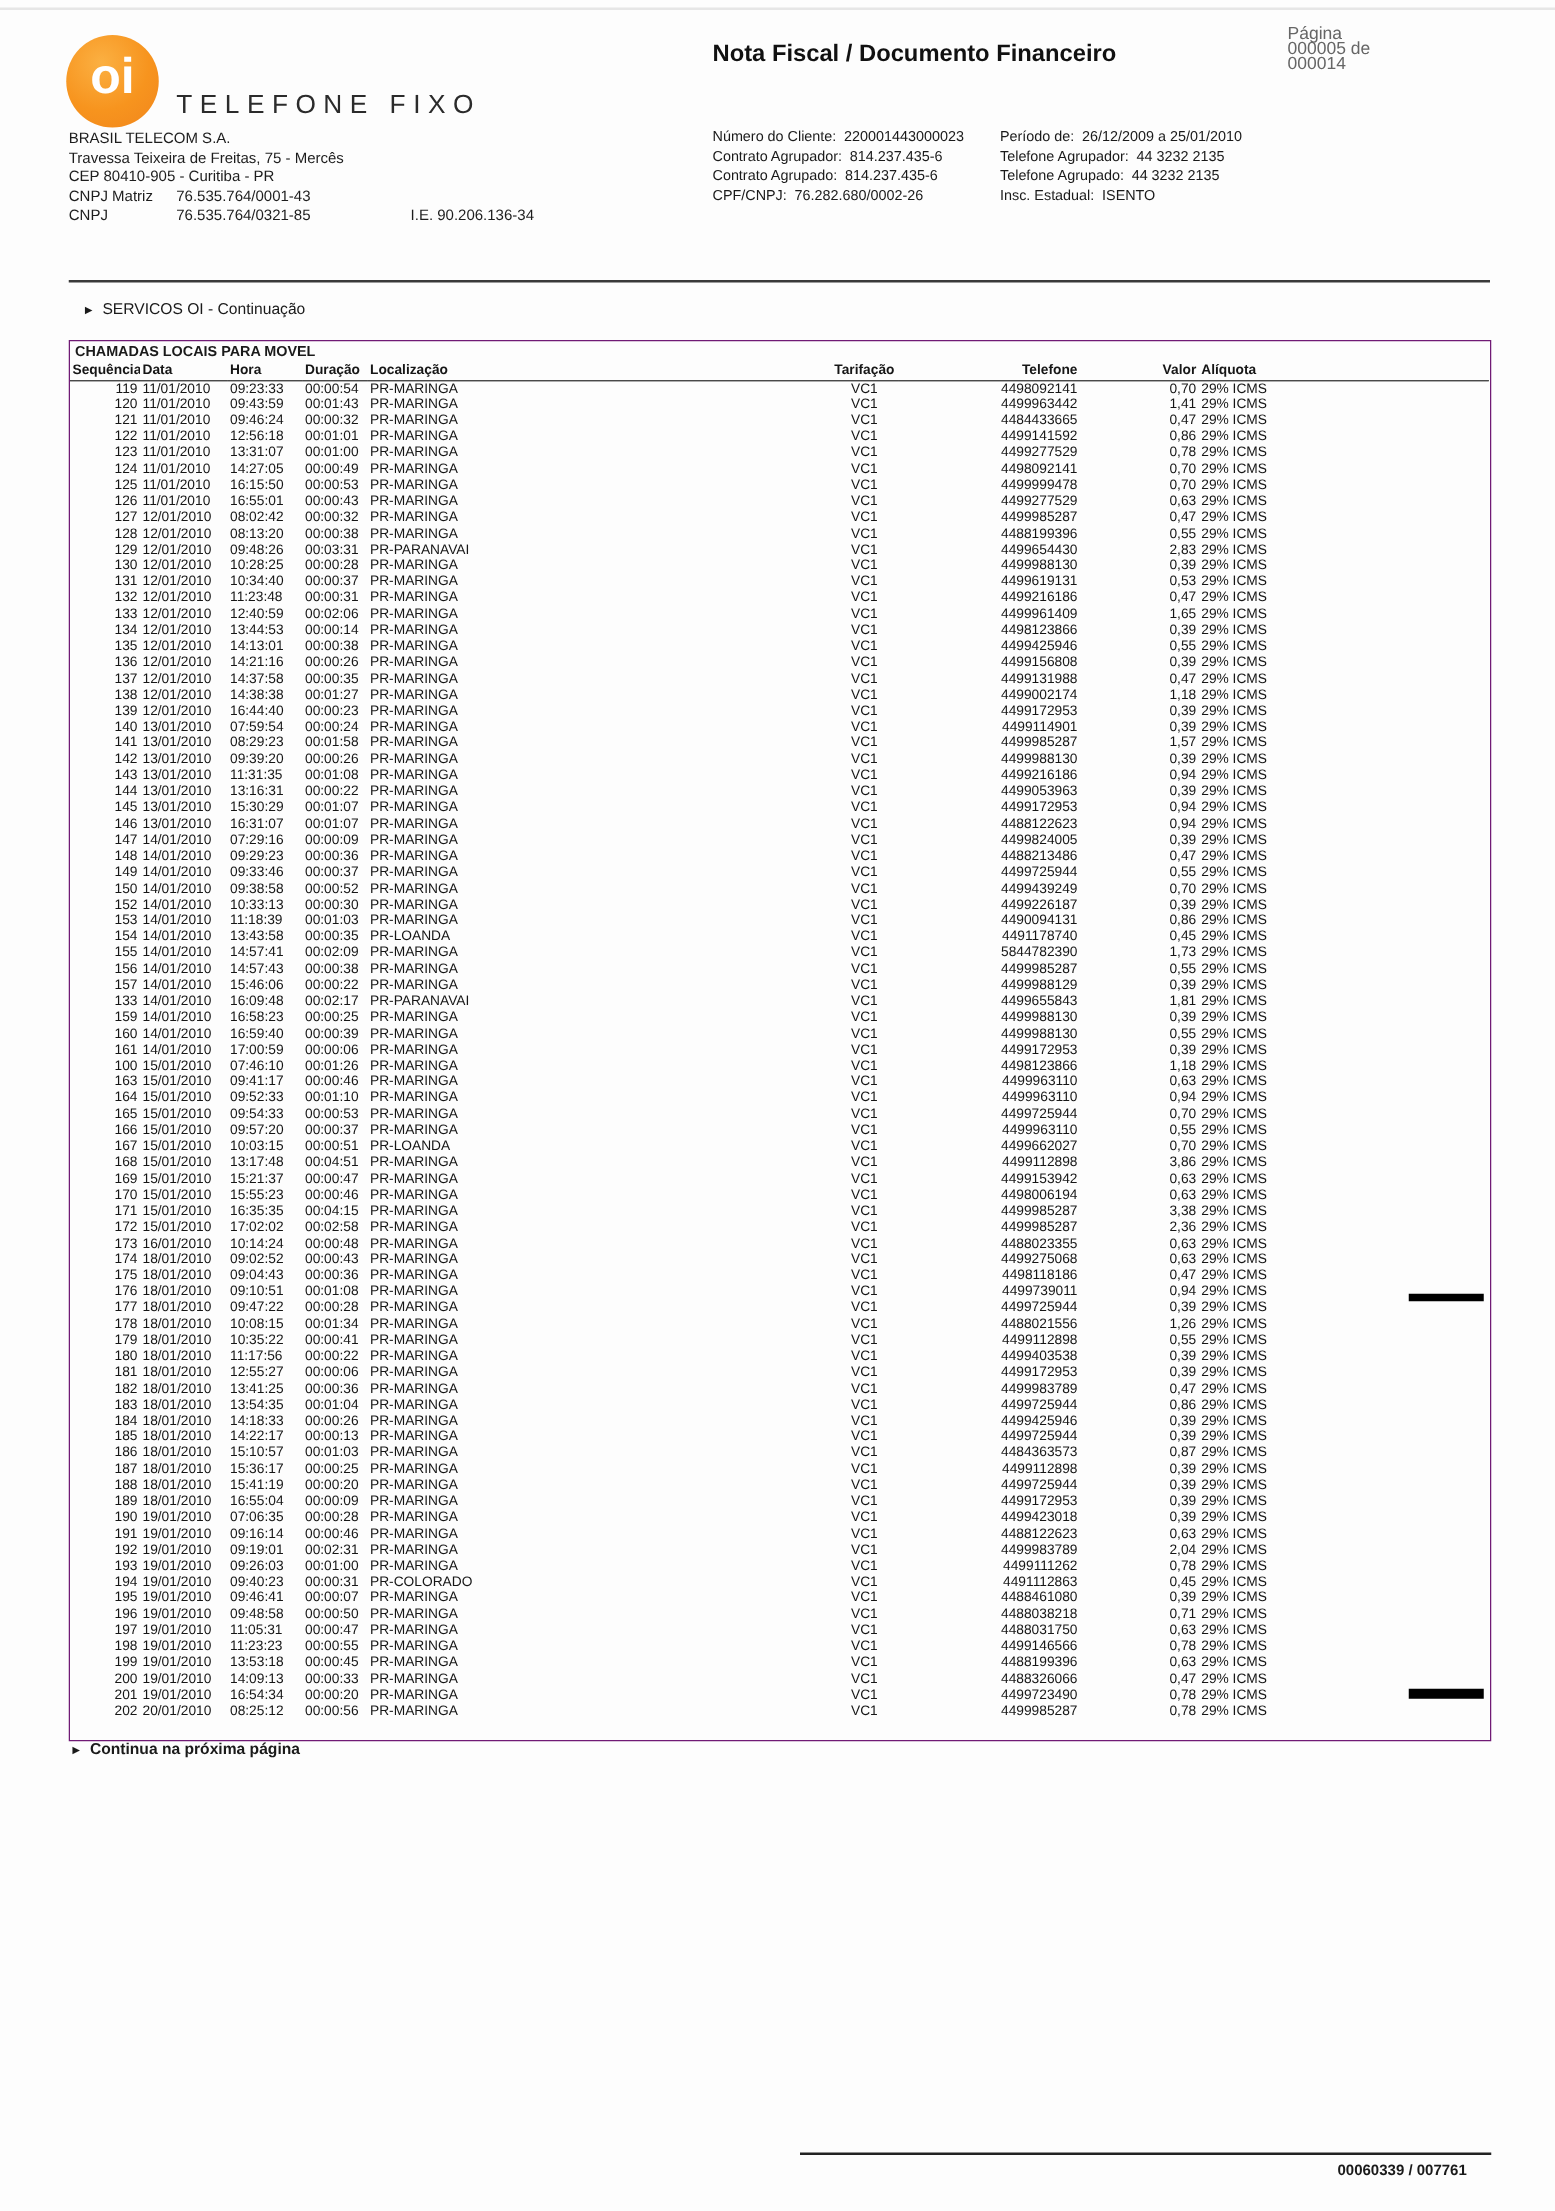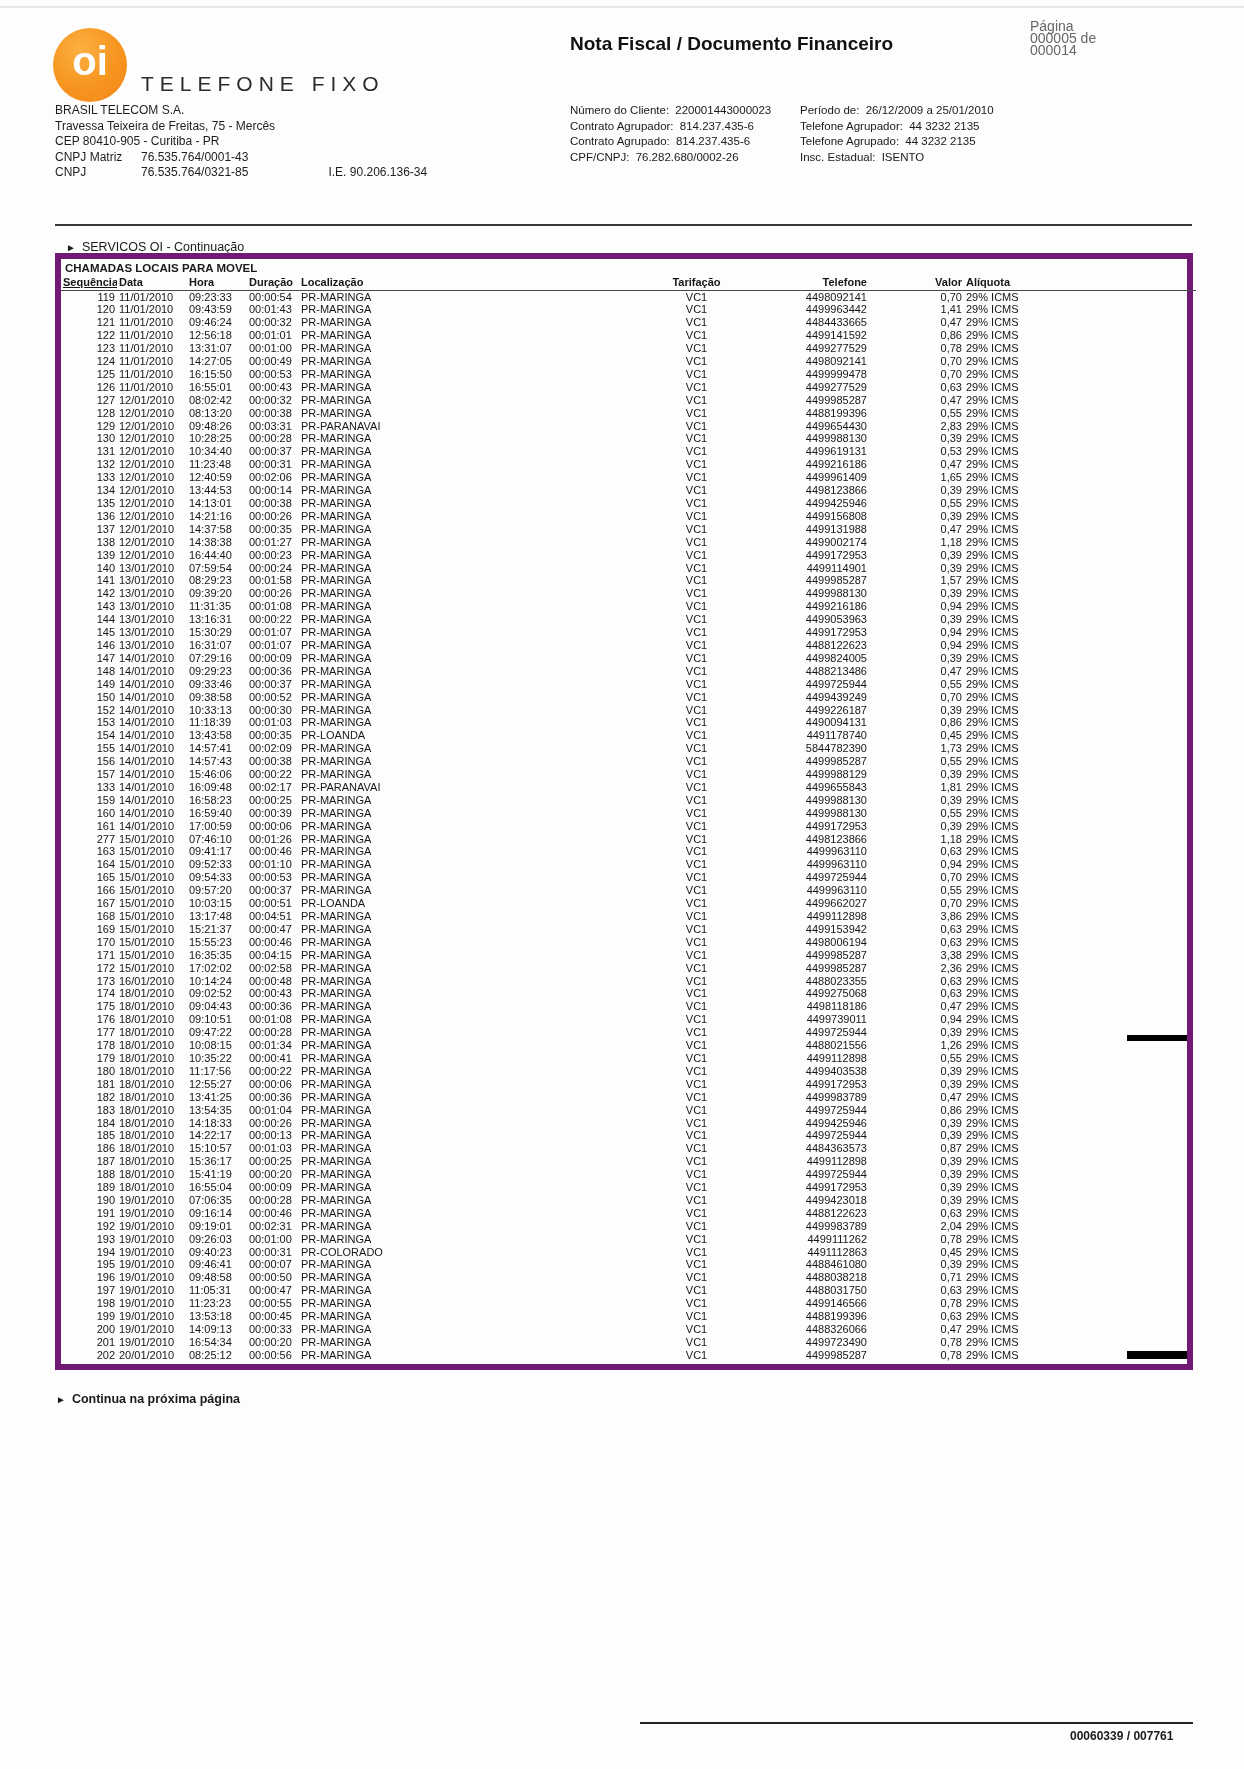--- a/index.html
+++ b/index.html
@@ -25,29 +25,29 @@
 
   .client-left  { position:absolute; left:570px; top:103px; font-size:11.5px; line-height:15.5px; white-space:nowrap; }
   .client-right { position:absolute; left:800px; top:103px; font-size:11.5px; line-height:15.5px; white-space:nowrap; }
   .client-line .lbl { margin-right:3px; }
 
   .header-rule { position:absolute; top:224px; left:55px; width:1137px; height:2px; background:#3a3a3a; }
 
   .section-title { position:absolute; top:240px; left:66px; font-size:12.5px; font-weight:normal; white-space:nowrap; }
   .marker { font-size:10px; margin-right:6px; }
 
-  .table-box { position:absolute; top:253px; left:55px; width:1138px; border:6px solid #701a75; padding-bottom:2px; background:#fdfdfd; }
+  .table-box { position:absolute; top:272px; left:55px; width:1138px; border:1px solid #701a75; padding-bottom:16px; background:#fdfdfd; }
   .subsection { font-weight:bold; font-size:11.5px; padding:3px 0 1px 4px; }
 
   .bill-table { border-collapse:collapse; table-layout:fixed; width:1135px; font-size:11px; color:#161616; }
   .bill-table thead tr { border-bottom:1px solid #4a4a4a; }
   .bill-table thead td { font-weight:bold; height:15px; line-height:14px; padding:0 2px; white-space:nowrap; overflow:hidden; }
   .bill-table tbody td { height:12.9px; line-height:12.9px; padding:0 2px; white-space:nowrap; overflow:hidden; }
 
-  thead .c-seq { text-align:left; padding-left:4px;text-decoration:underline; }
+  thead .c-seq { text-align:left; padding-left:4px; }
   tbody .c-seq { text-align:right; padding-right:6px; }
   .c-data, .c-hora, .c-dur, .c-loc { text-align:left; }
   .c-tar { text-align:center; }
   .c-tel { text-align:right; }
   .c-val { text-align:right; }
   .c-ali { text-align:left; padding-left:14px; }
 
   .continua { position:absolute; top:1392px; left:56px; font-size:12.5px; font-weight:bold; white-space:nowrap; }
 
   .scan-mark { position:absolute; background:#000; }
@@ -592,21 +592,21 @@
             <td class="c-data">14/01/2010</td>
             <td class="c-hora">17:00:59</td>
             <td class="c-dur">00:00:06</td>
             <td class="c-loc">PR-MARINGA</td>
             <td class="c-tar">VC1</td>
             <td class="c-tel">4499172953</td>
             <td class="c-val">0,39</td>
             <td class="c-ali">29% ICMS</td>
           </tr>
           <tr>
-            <td class="c-seq">277</td>
+            <td class="c-seq">100</td>
             <td class="c-data">15/01/2010</td>
             <td class="c-hora">07:46:10</td>
             <td class="c-dur">00:01:26</td>
             <td class="c-loc">PR-MARINGA</td>
             <td class="c-tar">VC1</td>
             <td class="c-tel">4498123866</td>
             <td class="c-val">1,18</td>
             <td class="c-ali">29% ICMS</td>
           </tr>
           <tr>

